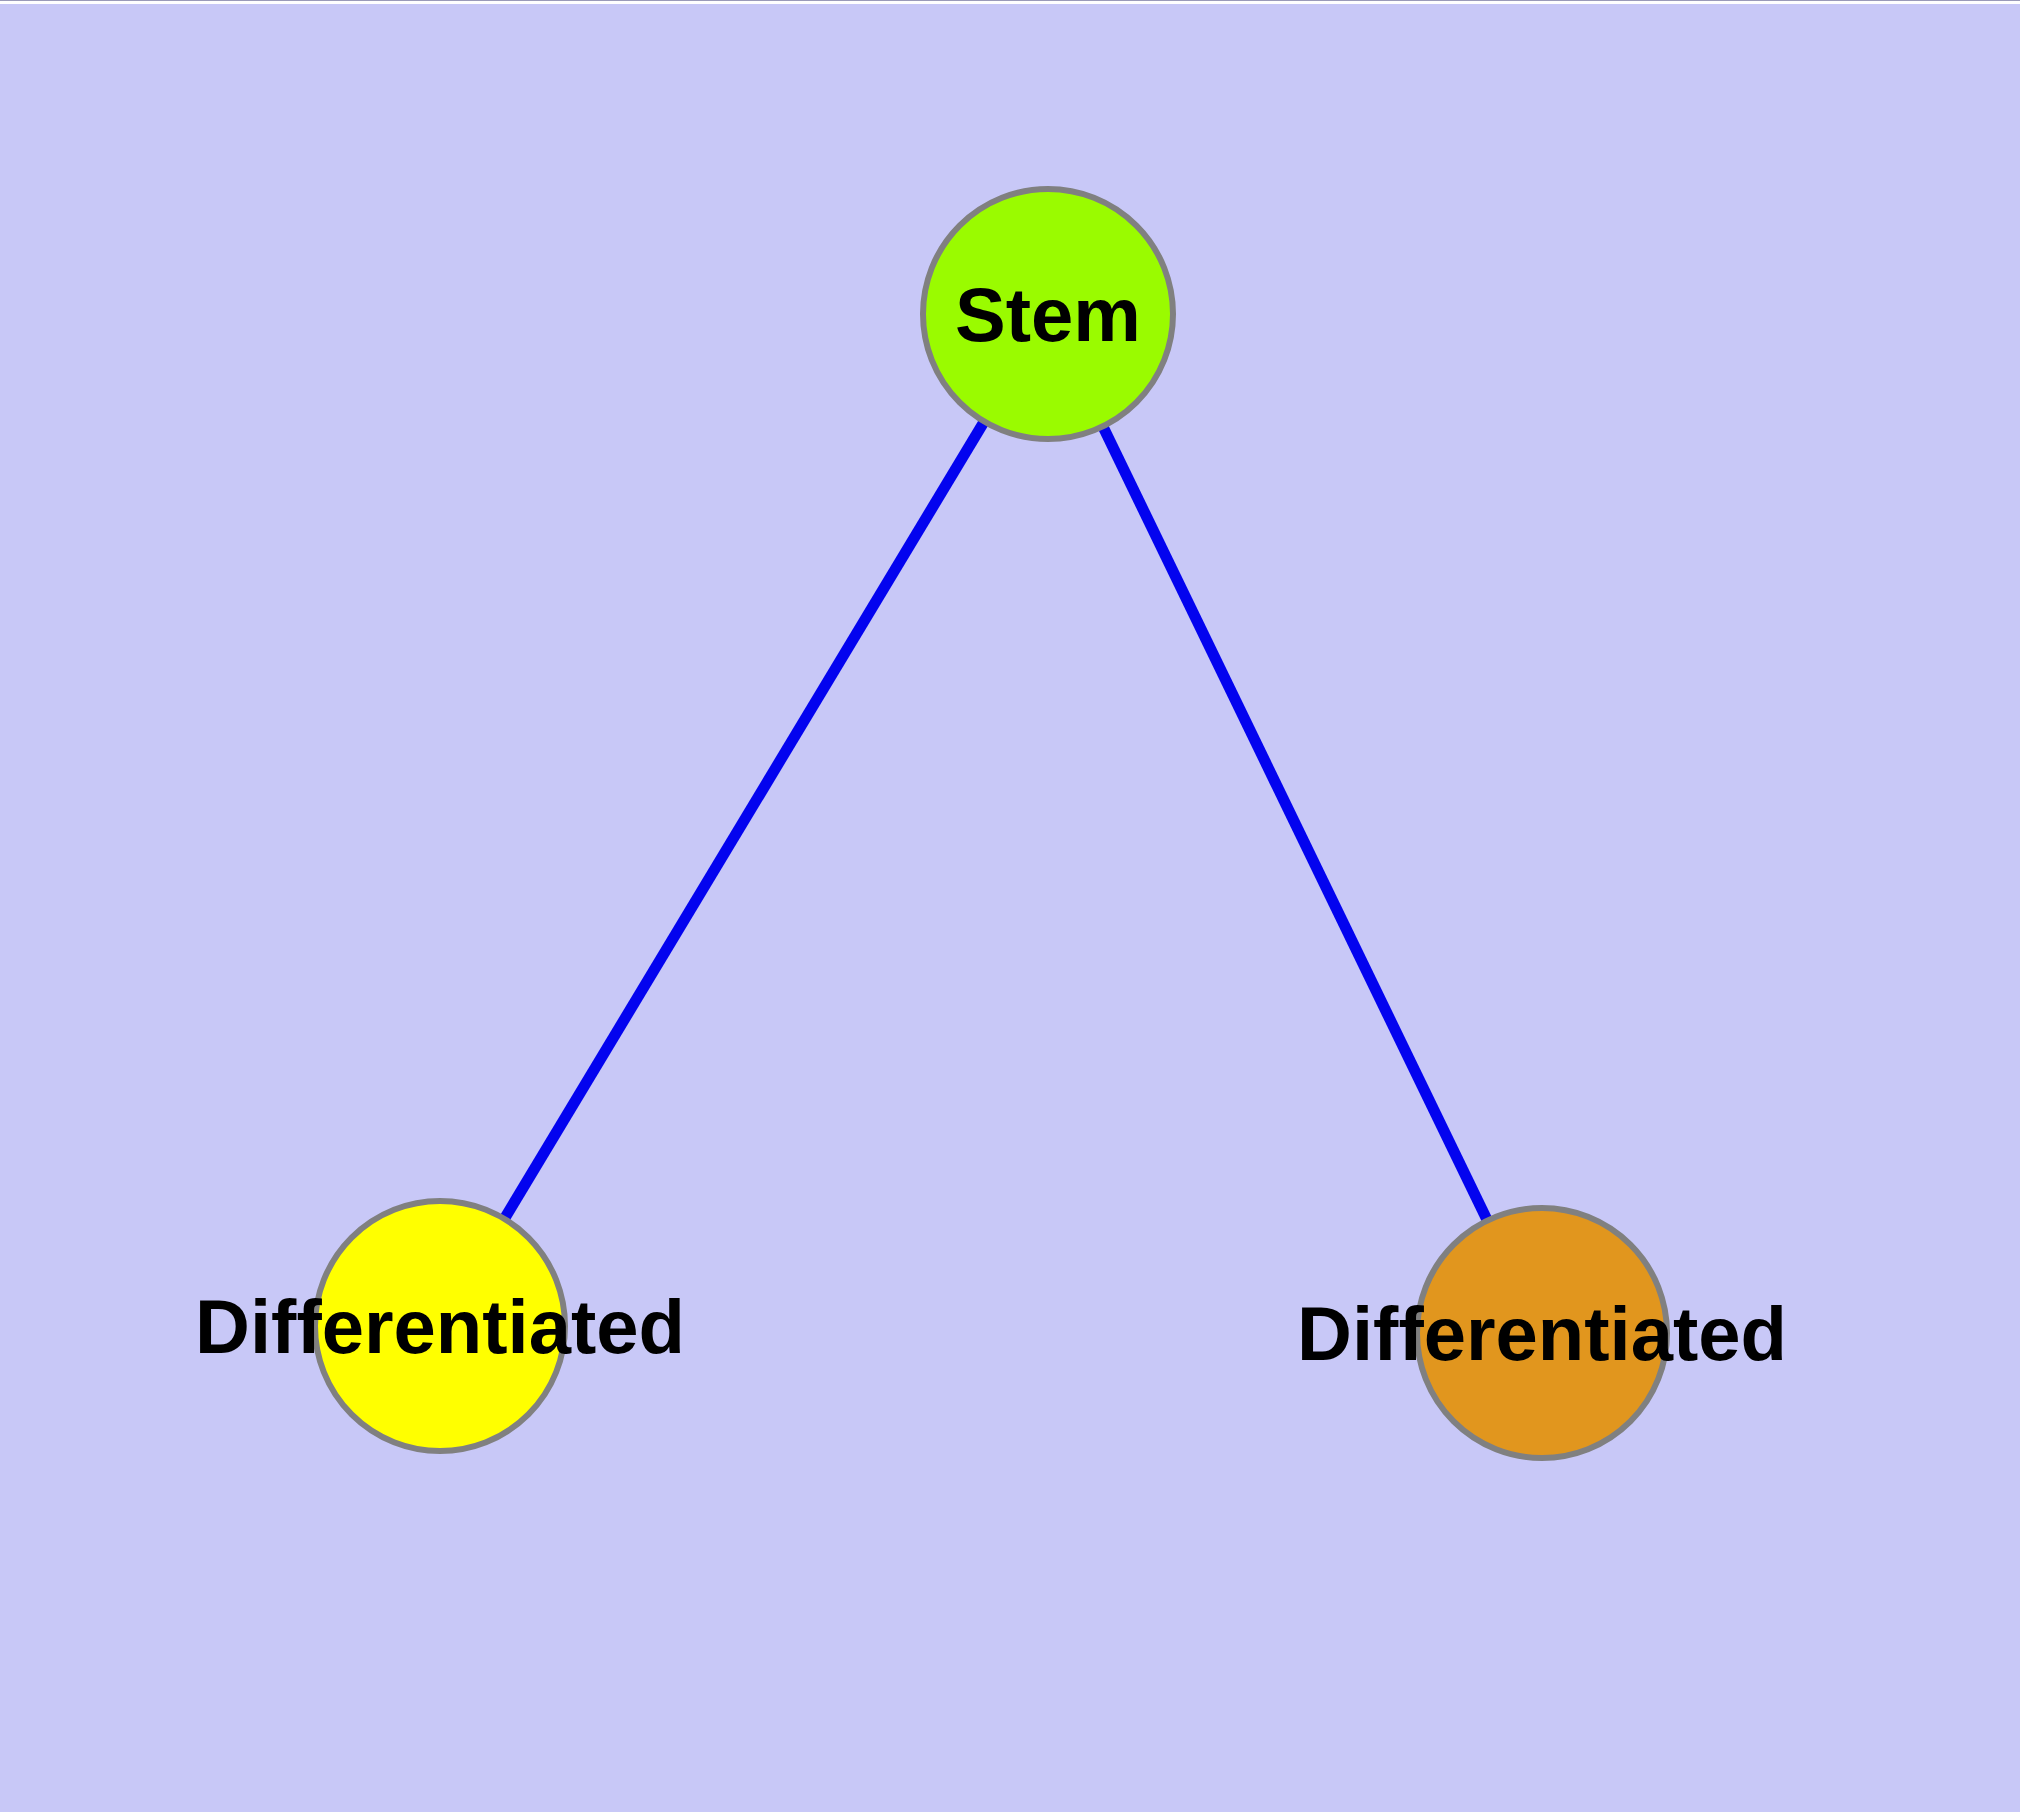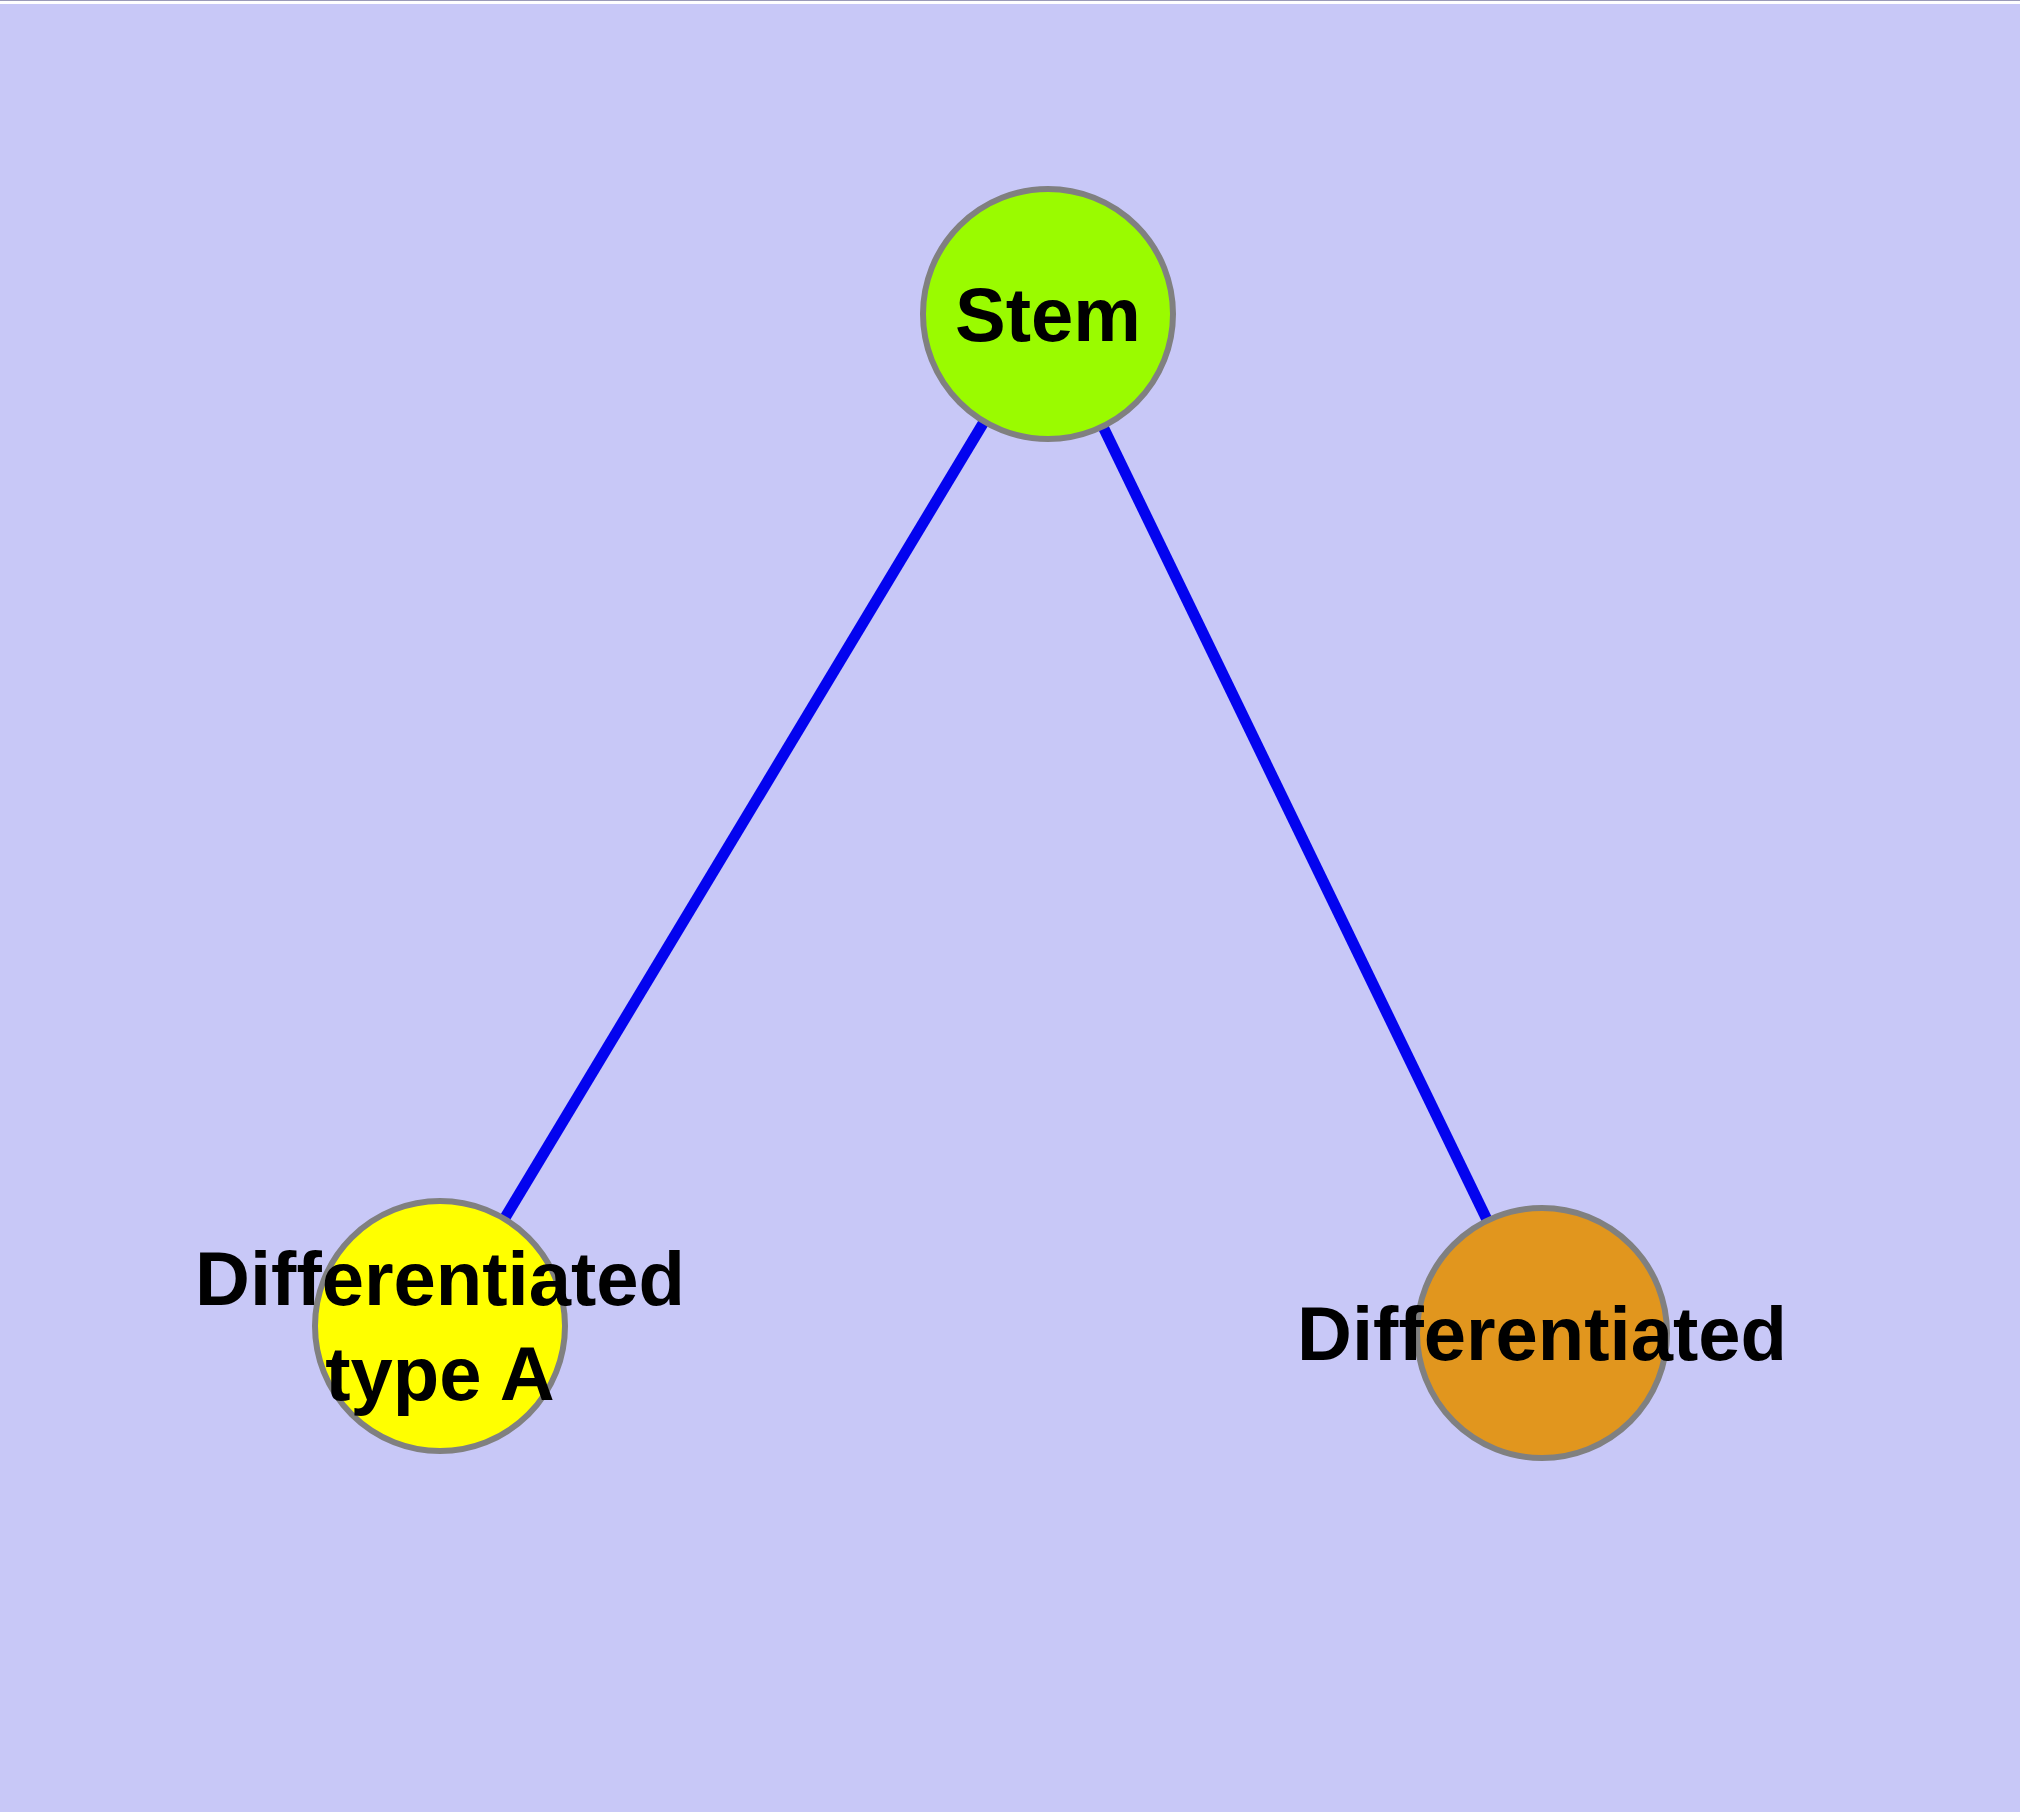--- a/index.html
+++ b/index.html
@@ -61,21 +61,20 @@
   <div class="node" style="left: 920px; top: 186px; width: 256px; height: 256px; background: rgb(154, 251, 0); border-color: rgb(128, 128, 128);"></div>
   <div class="node" style="left: 312px; top: 1198px; width: 256px; height: 256px; background: rgb(255, 255, 0); border-color: rgb(128, 128, 128);"></div>
   <div class="node" style="left: 1414px; top: 1205px; width: 256px; height: 256px; background: rgb(225, 150, 30); border-color: rgb(128, 128, 128);"></div>
 
   <div class="node-label" style="left: 1048px; top: 314px;">
     <span class="lline">Stem</span>
   </div>
 
   <div class="node-label" style="left: 440px; top: 1326px;">
     <span class="lline">Differentiated</span>
-    <span class="lline">type A</span>
   </div>
 
   <div class="node-label" style="left: 1542px; top: 1333px;">
     <span class="lline">Differentiated</span>
   </div>
 
 </div>
 
 
 </body></html>

